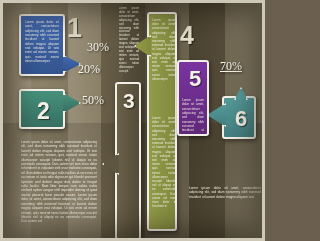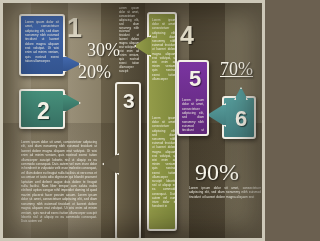--- a/index.html
+++ b/index.html
@@ -14,21 +14,21 @@
     box-shadow:inset 0 0 26px 10px rgba(20,14,6,.45);}
 
   
   .card{position:absolute;box-sizing:border-box;border:2px solid #f2efe6;
     border-radius:3px;box-shadow:1px 2px 4px rgba(0,0,0,.45);}
   .num{position:absolute;color:#f4f1e6;font-weight:bold;
     text-shadow:1px 1px 1px rgba(0,0,0,.55);line-height:1;}
   .body-txt{position:absolute;color:#eceadf;font-size:3.1px;line-height:1.45;
     letter-spacing:.05px;text-align:justify;overflow:hidden;}
   .pct{position:absolute;color:#f6f3e8;font-family:"Liberation Serif",serif;
-    font-size:18px;text-shadow:1px 1px 2px rgba(0,0,0,.6);line-height:1;}
+    font-size:12px;text-shadow:1px 1px 2px rgba(0,0,0,.6);line-height:1;}
 </style>
 </head>
 <body>
 
 <div id="canvas">
 
   <div class="band" style="left:0;width:28px;background:linear-gradient(90deg,#8d8369,#9a9079);"></div>
   <div class="band" style="left:28px;width:37px;background:linear-gradient(90deg,#8f856c,#847a63);"></div>
   <div class="band" style="left:65px;width:33px;background:linear-gradient(90deg,#9a9079,#8a8068);"></div>
   <div class="band" style="left:98px;width:22px;background:linear-gradient(90deg,#6a6049,#5d5440);"></div>
@@ -89,21 +89,21 @@
               background:linear-gradient(180deg,#559a99,#447f80);
               border:2px solid #f2efe6;border-right:none;
               clip-path:polygon(100% 0,0 50%,100% 100%);"></div>
 
   <div style="position:absolute;left:231px;top:84px;width:10px;height:11px;
               background:#559a99;border:2px solid #f2efe6;border-bottom:none;
               clip-path:polygon(50% 0,100% 100%,0 100%);"></div>
 
   <div class="pct" style="left:84px;top:38px;">30%</div>
   <div class="pct" style="left:75px;top:60px;">20%</div>
+  <div class="pct" style="left:79px;top:91px;">50%</div>
   <div class="pct" style="left:217px;top:57px;text-decoration:underline;">70%</div>
-  <div class="pct" style="left:192px;top:157px;font-size:24px;">90%</div>
 
   <div class="body-txt" style="left:18px;top:137px;width:76px;height:92px;font-size:3.05px;">Lorem ipsum dolor sit amet, consectetuer adipiscing elit, sed diam nonummy nibh euismod tincidunt ut laoreet dolore magna aliquam erat volutpat. Ut wisi enim ad minim veniam, quis nostrud exerci tation ullamcorper suscipit lobortis nisl ut aliquip ex ea commodo consequat. Duis autem vel eum iriure dolor in hendrerit in vulputate velit esse molestie consequat, vel illum dolore eu feugiat nulla facilisis at vero eros et accumsan et iusto odio dignissim qui blandit praesent luptatum zzril delenit augue duis dolore te feugait nulla facilisi. Nam liber tempor cum soluta nobis eleifend option congue nihil imperdiet doming id quod mazim placerat facer possim assum. Lorem ipsum dolor sit amet, consectetuer adipiscing elit, sed diam nonummy nibh euismod tincidunt ut laoreet dolore magna aliquam erat volutpat. Ut wisi enim ad minim veniam, quis nostrud exerci tation ullamcorper suscipit lobortis nisl ut aliquip ex ea commodo consequat. Duis autem vel</div>
 
   <div class="body-txt" style="left:186px;top:183px;width:72px;height:22px;font-size:3.1px;">Lorem ipsum dolor sit amet, consectetuer adipiscing elit, sed diam nonummy nibh euismod tincidunt ut laoreet dolore magna aliquam erat</div>
 
   <div class="vign"></div>
 </div>
 
 </body></html>

